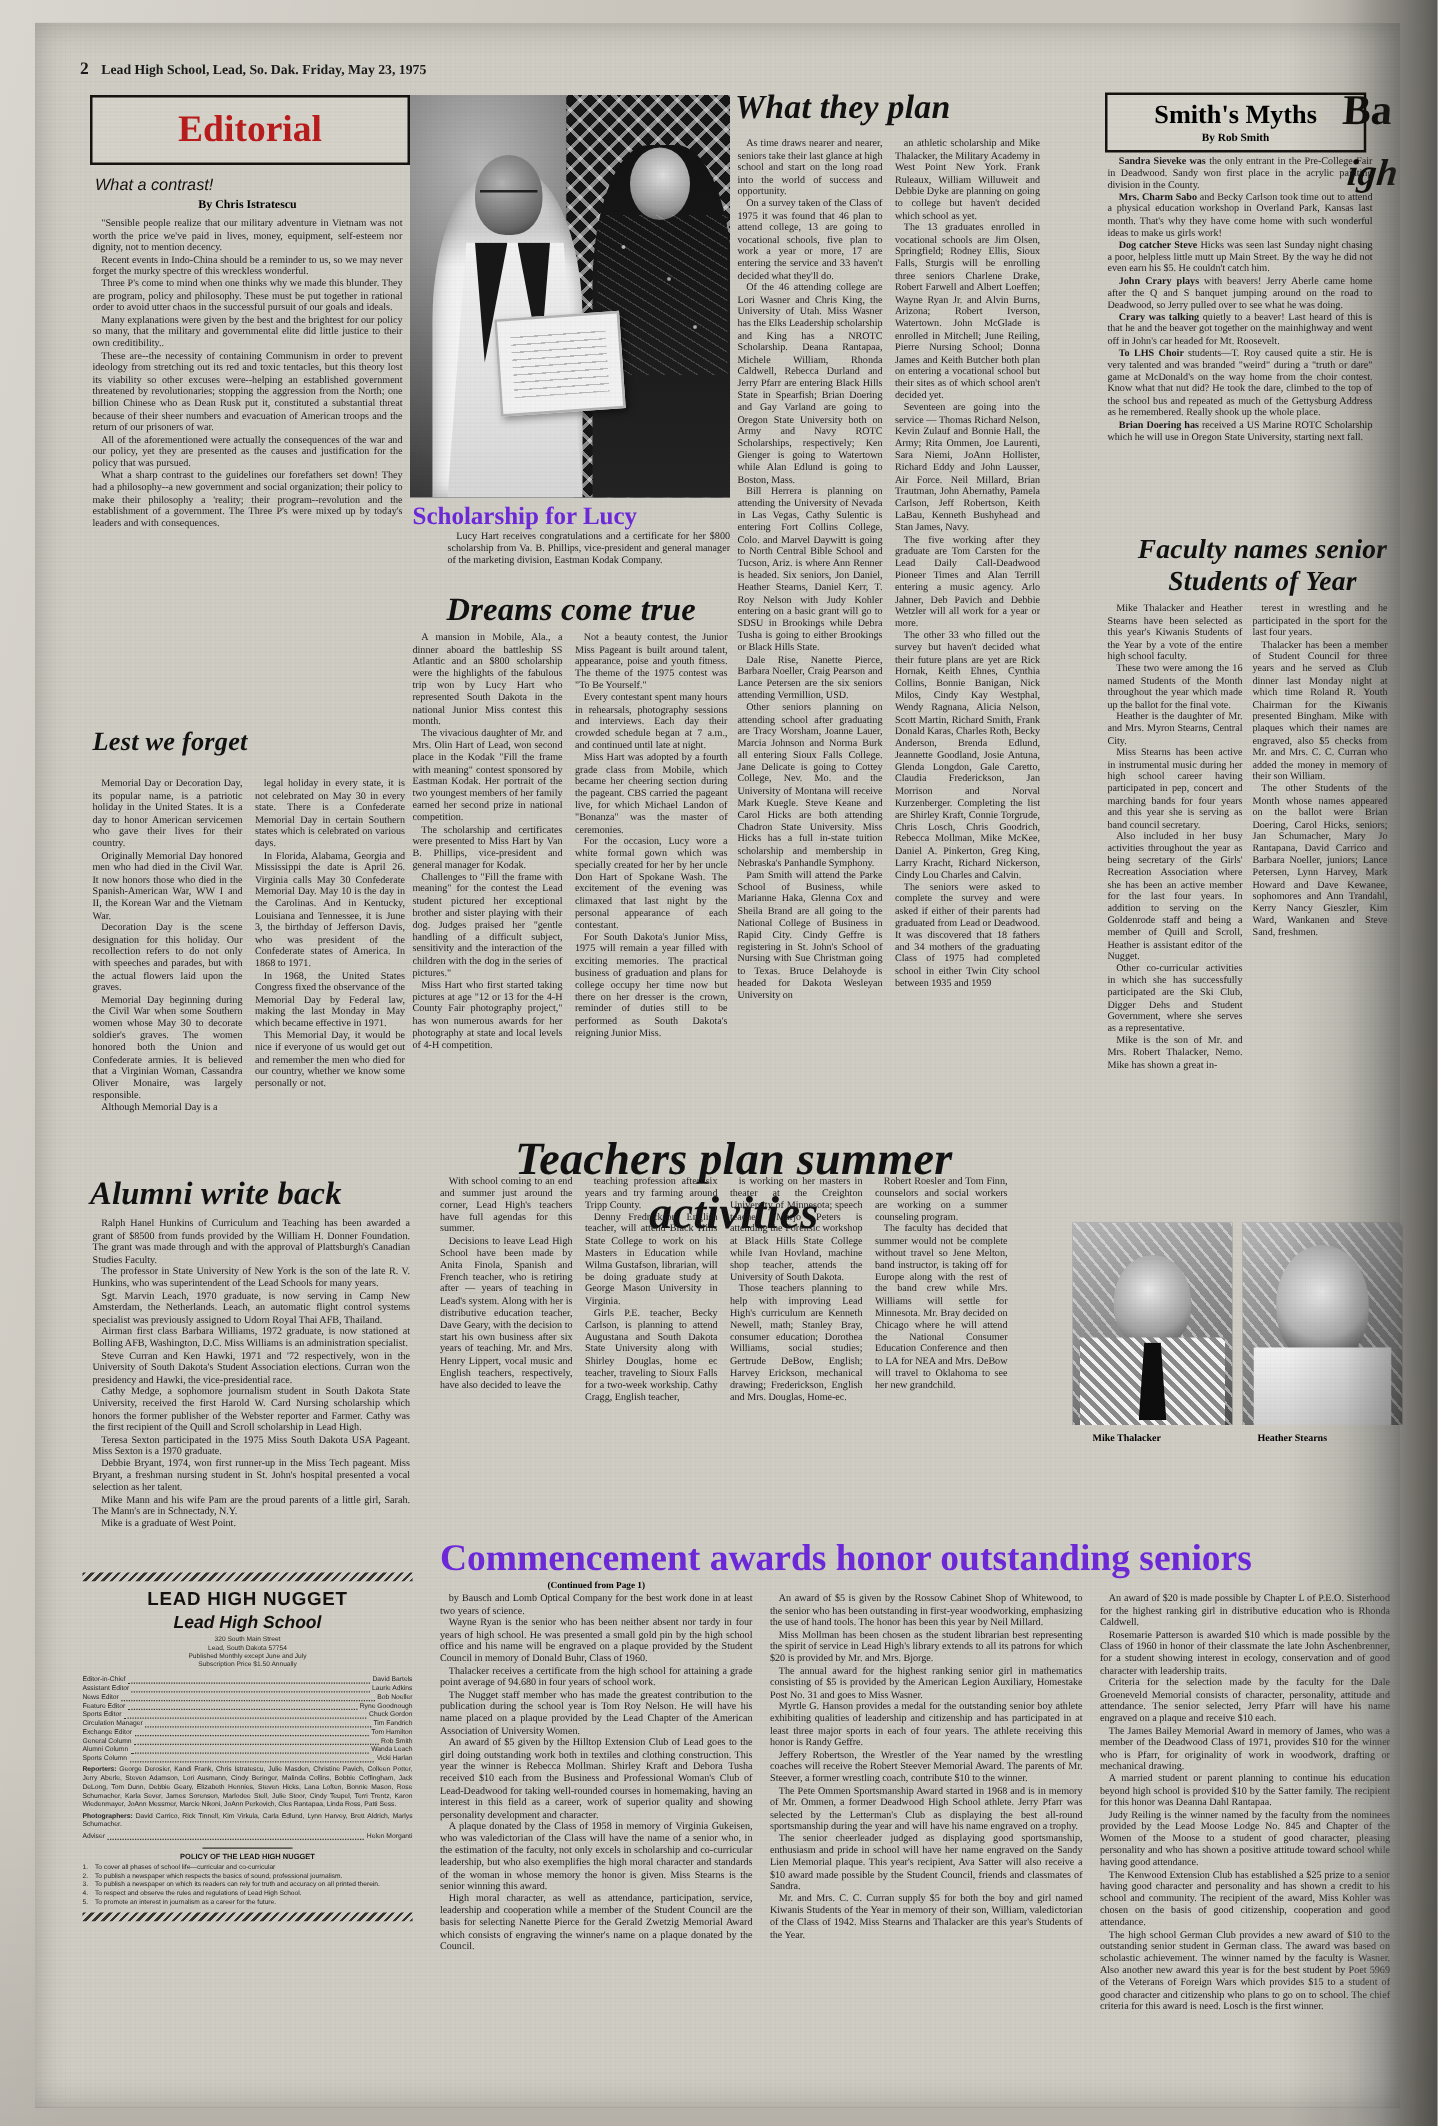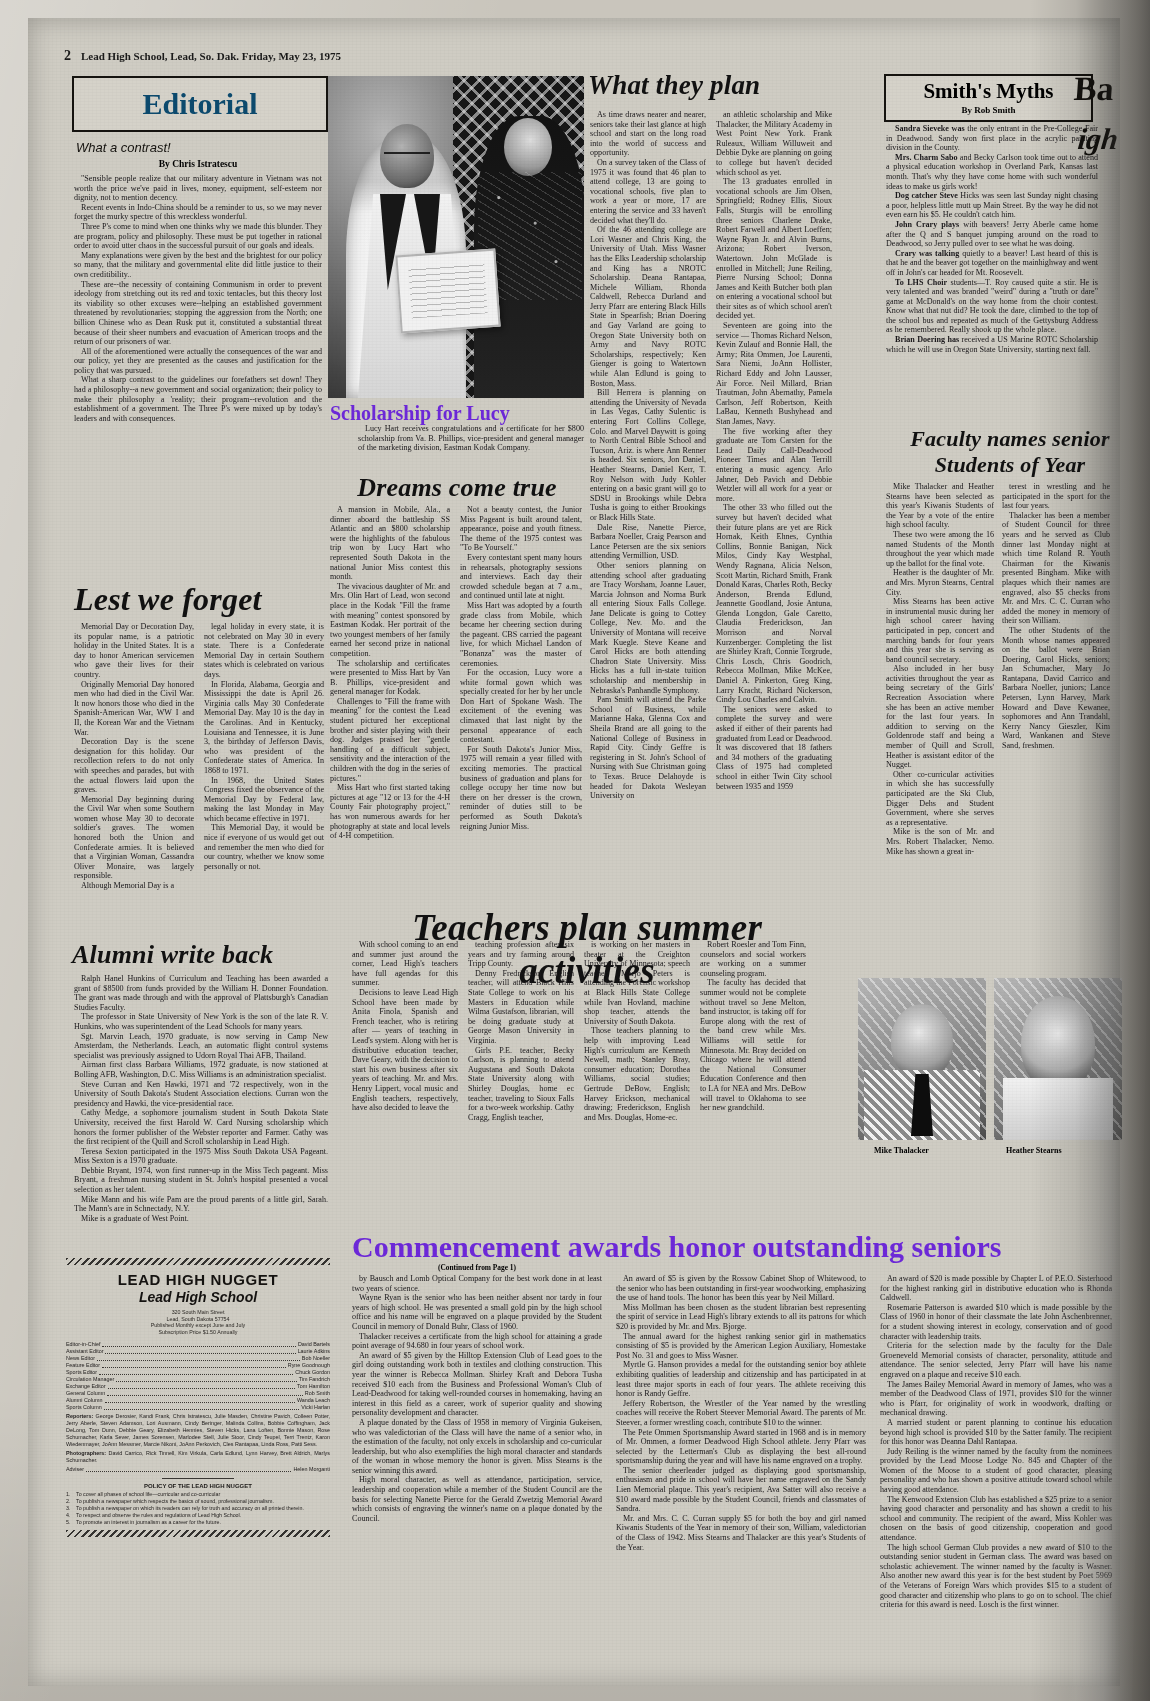--- a/index.html
+++ b/index.html
@@ -47,21 +47,21 @@
   
   .folio{position:absolute;left:36px;top:30px;font-size:11px;font-weight:bold;color:#1a1a1a;}
   .folio .pg{font-size:14px;margin-right:10px;}
   
   .ed-box{
     position:absolute;left:44px;top:58px;width:252px;height:52px;
     border:2.5px solid #15130f;background:#d5d2c9;
   }
   .ed-box span{
     display:block;text-align:center;line-height:52px;font-size:30px;font-weight:bold;
-    font-family:"Liberation Serif", serif;color:#0c4a6e;
+    font-family:"Liberation Serif", serif;color:#b91c1c;
   }
   .ed-sub{position:absolute;left:48px;top:122px;width:244px;font-style:italic;font-size:13px;color:#15130f;
     font-family:"Liberation Sans", sans-serif;}
   .ed-by{position:absolute;left:48px;top:141px;width:244px;text-align:center;font-size:9.5px;font-weight:bold;}
   .ed-body{position:absolute;left:46px;top:156px;width:248px;}
   
   .photo{
     position:absolute;background:#cfccc3;overflow:hidden;
     filter:grayscale(1) contrast(1.05);
   }
@@ -126,21 +126,21 @@
       repeating-linear-gradient(32deg, rgba(255,255,255,.22) 0 1px, rgba(0,0,0,0) 1px 7px);
     opacity:.75;
   }
   .cap-head{position:absolute;left:302px;top:384px;width:254px;font-size:20px;font-weight:bold;}
   .cap-body{position:absolute;left:330px;top:406px;width:226px;}
   
   .dreams-h{position:absolute;left:300px;top:455px;width:258px;font-size:26px;text-align:center;}
   .dreams-c1{position:absolute;left:302px;top:487px;width:120px;}
   .dreams-c2{position:absolute;left:432px;top:487px;width:122px;}
   
-  .lest-h{position:absolute;left:46px;top:563px;width:250px;font-size:32px;}
+  .lest-h{position:absolute;left:46px;top:563px;width:250px;font-size:21px;}
   .lest-c1{position:absolute;left:46px;top:604px;width:120px;}
   .lest-c2{position:absolute;left:176px;top:604px;width:120px;}
   
   .wtp-h{position:absolute;left:560px;top:52px;width:250px;font-size:27px;}
   .wtp-c1{position:absolute;left:562px;top:92px;width:116px;}
   .wtp-c2{position:absolute;left:688px;top:92px;width:116px;}
   
   .sm-box{position:absolute;left:856px;top:56px;width:205px;height:44px;border:2.5px solid #15130f;background:#d5d2c9;}
   .sm-box .t{display:block;text-align:center;font-size:21px;font-weight:bold;margin-top:3px;}
   .sm-box .b{display:block;text-align:center;font-size:9px;font-weight:bold;margin-top:1px;}
@@ -463,20 +463,21 @@
         </div>
     <div class="wave" style="margin-top:5px"></div>
   </div>
 
   <div class="com-h rom-head">Commencement  awards honor outstanding seniors</div>
   <div class="com-cont">(Continued from Page 1)</div>
   <div class="comc body" style="left:324px;width:250px;">
         <p>by Bausch and Lomb Optical Company for the best work done in at least two years of science.</p>
         <p>Wayne Ryan is the senior who has been neither absent nor tardy in four years of high school. He was presented a small gold pin by the high school office and his name will be engraved on a plaque provided by the Student Council in memory of Donald Buhr, Class of 1960.</p>
         <p>Thalacker receives a certificate from the high school for attaining a grade point average of 94.680 in four years of school work.</p>
+        <p>The Nugget staff member who has made the greatest contribution to the publication during the school year is Tom Roy Nelson. He will have his name placed on a plaque provided by the Lead Chapter of the American Association of University Women.</p>
         <p>An award of $5 given by the Hilltop Extension Club of Lead goes to the girl doing outstanding work both in textiles and clothing construction.  This year the winner is Rebecca Mollman. Shirley Kraft and Debora Tusha received $10 each from the Business and Professional Woman's Club of Lead-Deadwood for taking well-rounded courses in homemaking, having an interest in this field as a career, work of superior quality and showing personality development and character.</p>
         <p>A plaque donated by the Class of 1958 in memory of Virginia Gukeisen, who was valedictorian of the Class will have the name of a senior who, in the estimation of the faculty, not only excels in scholarship and co-curricular leadership, but who also exemplifies the high moral character and standards of the woman in  whose memory the honor is given. Miss Stearns is the senior winning this award.</p>
         <p>High moral character, as well as attendance, participation, service, leadership and cooperation while a member of the Student Council are the basis for selecting Nanette Pierce for the Gerald Zwetzig Memorial Award which consists of engraving the winner's name on a plaque donated by the Council.</p>
       </div>
   <div class="comc body" style="left:588px;width:250px;">
         <p>An award of $5 is given by the  Rossow Cabinet Shop of Whitewood, to the senior who has been outstanding in first-year woodworking, emphasizing the use of hand tools. The honor has been this year by Neil Millard.</p>
         <p>Miss Mollman has been chosen as the student librarian best representing the spirit of service in Lead High's library extends to all its patrons for which $20 is provided by Mr. and Mrs. Bjorge.</p>
         <p>The annual award for the highest ranking senior girl in mathematics consisting of $5 is provided by the  American Legion Auxiliary, Homestake Post No. 31 and goes to Miss Wasner.</p>
         <p>Myrtle G. Hanson provides a medal for the outstanding senior boy athlete exhibiting qualities of leadership and citizenship and has participated in at least three major sports in each of four years. The athlete receiving this honor is Randy Geffre.</p>
         <p>Jeffery Robertson, the Wrestler of the Year named by the wrestling coaches will receive the Robert Steever Memorial Award. The parents of Mr. Steever, a former wrestling coach, contribute $10 to the winner.</p>

